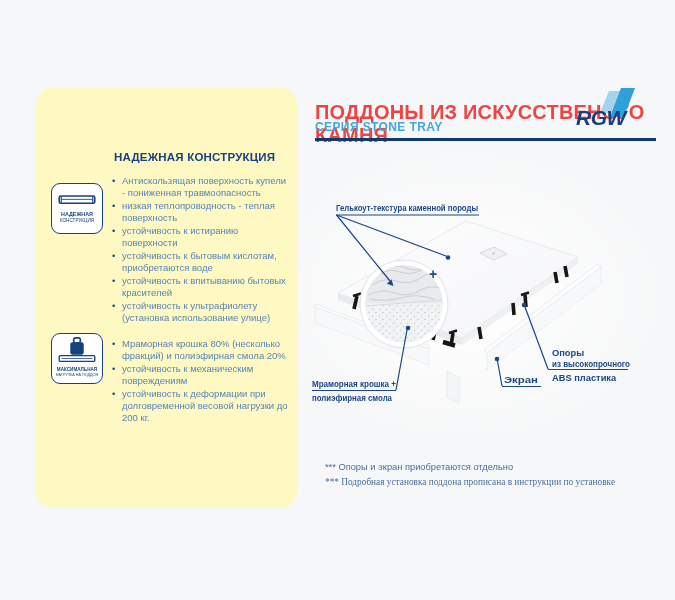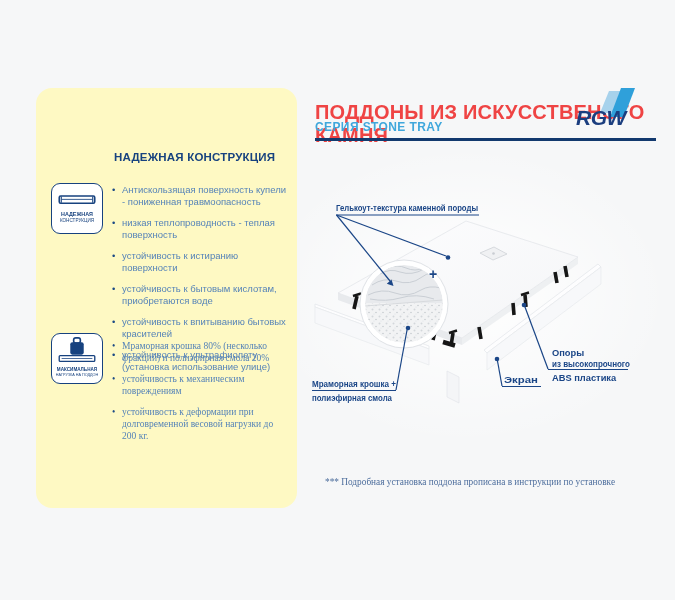--- a/index.html
+++ b/index.html
@@ -5,22 +5,22 @@
   html,body{margin:0;padding:0;}
   body{width:675px;height:600px;background:#f6f7f8;font-family:"Liberation Sans",sans-serif;}
   .page{position:relative;width:675px;height:600px;overflow:hidden;background:#f6f7f8;}
 
   
   .card{position:absolute;left:36px;top:88px;width:261px;height:420px;background:#fef9c3;border-radius:16px;}
   .card-heading{position:absolute;left:78px;top:63px;font-size:11.5px;font-weight:bold;color:#17427F;letter-spacing:.2px;}
   .feature-list{position:absolute;left:76px;width:176px;margin:0;padding:0;list-style:none;
                 color:#5583B8;font-size:9.5px;line-height:12px;}
   .feature-list.l1{top:87px;}
-  .feature-list.l2{top:243px;font-family:Liberation Serif, serif;}
-  .feature-list li{position:relative;padding-left:10px;margin:9px 0 1px 0;}
+  .feature-list.l2{top:250px;}
+  .feature-list li{position:relative;padding-left:10px;margin:0 0 1px 0;}
   .feature-list li::before{content:"•";position:absolute;left:0;top:0;color:#1C4A85;}
   .icon-box{position:absolute;left:15px;width:52px;height:51px;background:#fff;border:1.5px solid #17427F;border-radius:9px;box-sizing:border-box;}
   .icon-box.i1{top:95px;}
   .icon-box.i2{top:245px;}
   .icon-box svg{display:block;width:100%;height:100%;}
   .icon-box text{font-family:"Liberation Sans",sans-serif;fill:#17427F;}
 
   
   .title{position:absolute;left:315px;top:101px;font-size:20px;font-weight:bold;color:#ef4444;letter-spacing:.2px;}
   .subtitle{position:absolute;left:315px;top:120px;font-size:12px;font-weight:bold;color:#3FA7DC;letter-spacing:.4px;}
@@ -203,15 +203,16 @@
     <g>
       <circle class="callout-dot" cx="524" cy="305" r="2.3"></circle>
       <path class="callout-line" d="M525,307 L548,369"></path>
       <path class="callout-line" d="M548,369.5 L628,369.5"></path>
       <text x="552" y="356">Опоры</text>
       <text x="552" y="367" textLength="78" lengthAdjust="spacingAndGlyphs">из высокопрочного</text>
       <text x="552" y="381">ABS пластика</text>
     </g>
   </svg>
 
+  <div class="footnote f1">*** Опоры и экран приобретаются отдельно</div>
   <div class="footnote f2">*** Подробная установка поддона прописана в инструкции по установке</div>
 
 </div>
 
 </body></html>

